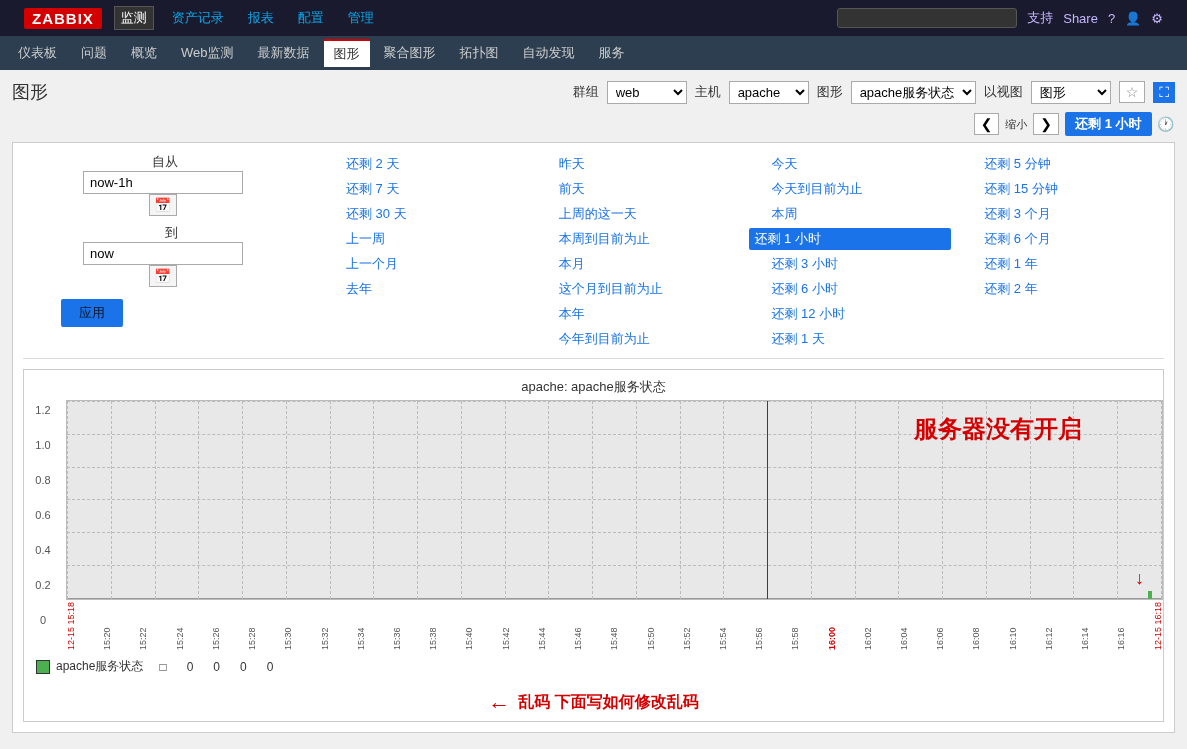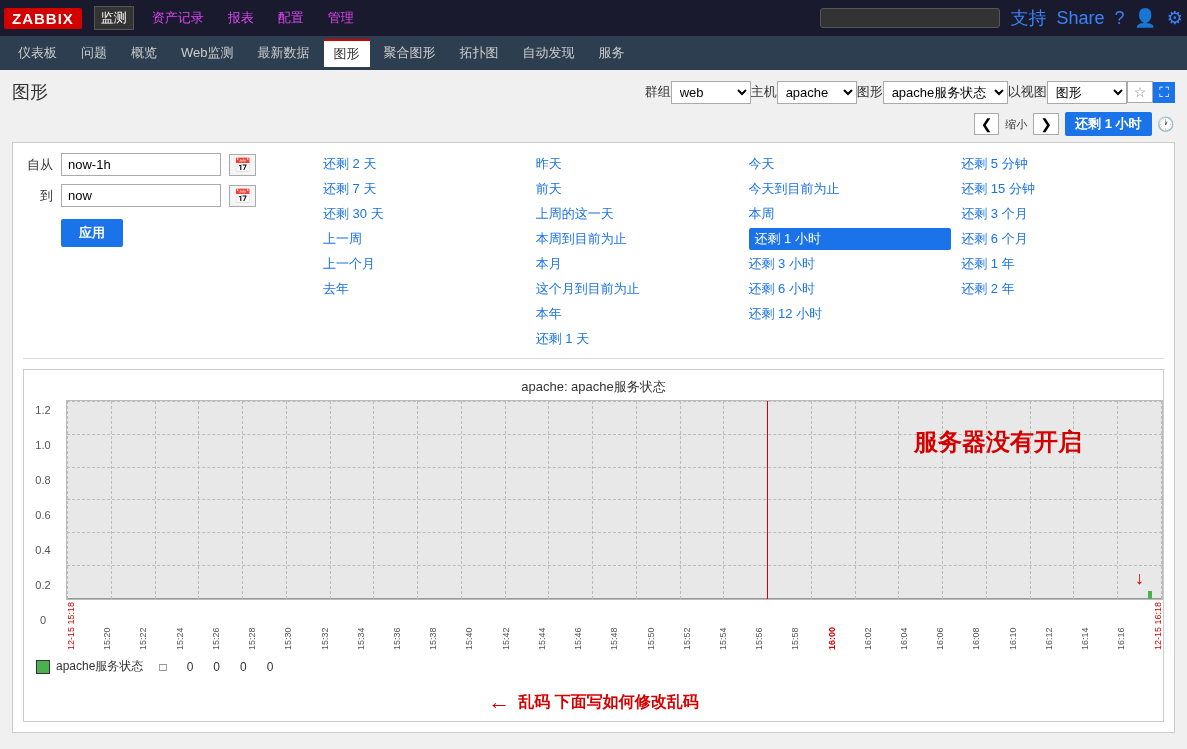--- a/index.html
+++ b/index.html
@@ -4,34 +4,34 @@
   <style>
     * { box-sizing: border-box; margin: 0; padding: 0; }
     body { font-family: Arial, sans-serif; font-size: 13px; background: #f0f0f0; }
 
     
     .top-nav {
       background: #1a1a2e;
       display: flex;
       align-items: center;
       height: 36px;
-      padding: 0 4px;
+      padding: 0 24px;
       gap: 12px;
     }
     .zabbix-logo {
       background: #d40000;
       color: #fff;
       font-weight: bold;
       font-size: 15px;
       padding: 2px 8px;
       border-radius: 2px;
       letter-spacing: 1px;
     }
     .top-nav-item {
-      color: #d946ef;
+      color: #0ea5e9;
       cursor: pointer;
       font-size: 13px;
       padding: 2px 6px;
     }
     .top-nav-item.active {
       background: #333;
       color: #fff;
       border: 1px solid #555;
     }
     .top-nav-right {
@@ -42,21 +42,21 @@
     }
     .search-box {
       background: #333;
       border: 1px solid #555;
       color: #ccc;
       padding: 2px 8px;
       border-radius: 3px;
       width: 180px;
       font-size: 12px;
     }
-    .nav-icon { color: #3b82f6; font-size: 18px; cursor: pointer; }
+    .nav-icon { color: #c4b5fd; font-size: 13px; cursor: pointer; }
 
     
     .sec-nav {
       background: #2c3e50;
       display: flex;
       align-items: center;
       height: 34px;
       padding: 0 8px;
       gap: 4px;
     }
@@ -87,20 +87,21 @@
     }
     .page-title {
       font-size: 18px;
       color: #333;
       font-weight: normal;
       flex: 1;
     }
     .toolbar-right {
       display: flex;
       align-items: center;
+      gap: 8px;
     }
     .toolbar-label { color: #333; font-size: 13px; }
     select.toolbar-select {
       border: 1px solid #aaa;
       padding: 2px 4px;
       font-size: 13px;
       background: #fff;
       min-width: 80px;
     }
     .star-btn {
@@ -158,56 +159,57 @@
     .time-period-layout {
       display: flex;
       gap: 20px;
     }
     .time-form {
       min-width: 280px;
     }
     .time-form-row {
       display: flex;
       align-items: center;
-      gap: 8px;
+      gap: 0;
       margin-bottom: 8px;
+      flex-direction: column;
     }
     .time-form-label { min-width: 30px; color: #333; font-size: 13px; text-align: right; }
     .time-input {
       border: 1px solid #aaa;
       padding: 3px 6px;
       font-size: 13px;
       width: 160px;
       background: #fff;
     }
     .cal-icon {
       cursor: pointer;
       font-size: 14px;
       color: #555;
       border: 1px solid #aaa;
       padding: 2px 4px;
       background: #f5f5f5;
     }
     .apply-btn {
       background: #1a73e8;
-      color: #ffffff;
+      color: #0f172a;
       border: none;
       padding: 5px 18px;
       font-size: 13px;
       border-radius: 2px;
       cursor: pointer;
       margin-top: 4px;
       margin-left: 38px;
-      font-weight: bold;
     }
     .time-link {
       color: #1a73e8;
       cursor: pointer;
       padding: 2px 0;
       white-space: nowrap;
+      margin-left: 23px;
     }
     .time-link-active {
       background: #1a73e8;
       color: #fff;
       padding: 2px 6px;
       border-radius: 2px;
       cursor: pointer;
       white-space: nowrap;
       display: inline-block;
     }
@@ -228,21 +230,21 @@
     .chart-canvas {
       background: #e8e8e8;
       width: 100%;
       height: 200px;
       position: relative;
       border: 1px solid #bbb;
     }
     .server-down-text {
       position: absolute;
       right: 80px;
-      top: 25px;
+      top: 12px;
       color: #d40000;
       font-size: 24px;
       font-weight: bold;
     }
     .green-bar {
       position: absolute;
       bottom: 0;
       right: 10px;
       width: 4px;
       height: 8px;
@@ -403,20 +405,21 @@
           <span class="time-link">这个月到目前为止</span>
           <span class="time-link">还剩 6 小时</span>
 
           <span class="time-link">还剩 2 年</span>
           <span></span>
           <span class="time-link">本年</span>
           <span class="time-link">还剩 12 小时</span>
 
           <span></span>
           <span></span>
+          <span class="time-link">今年到目前为止</span>
           <span class="time-link">还剩 1 天</span>
         </div>
       </div>
     </div>
 
     <div class="divider"></div>
 
     <div class="chart-area">
       <div class="chart-title">apache: apache服务状态</div>
       <div style="display:flex; padding: 0 0 0 0;">

